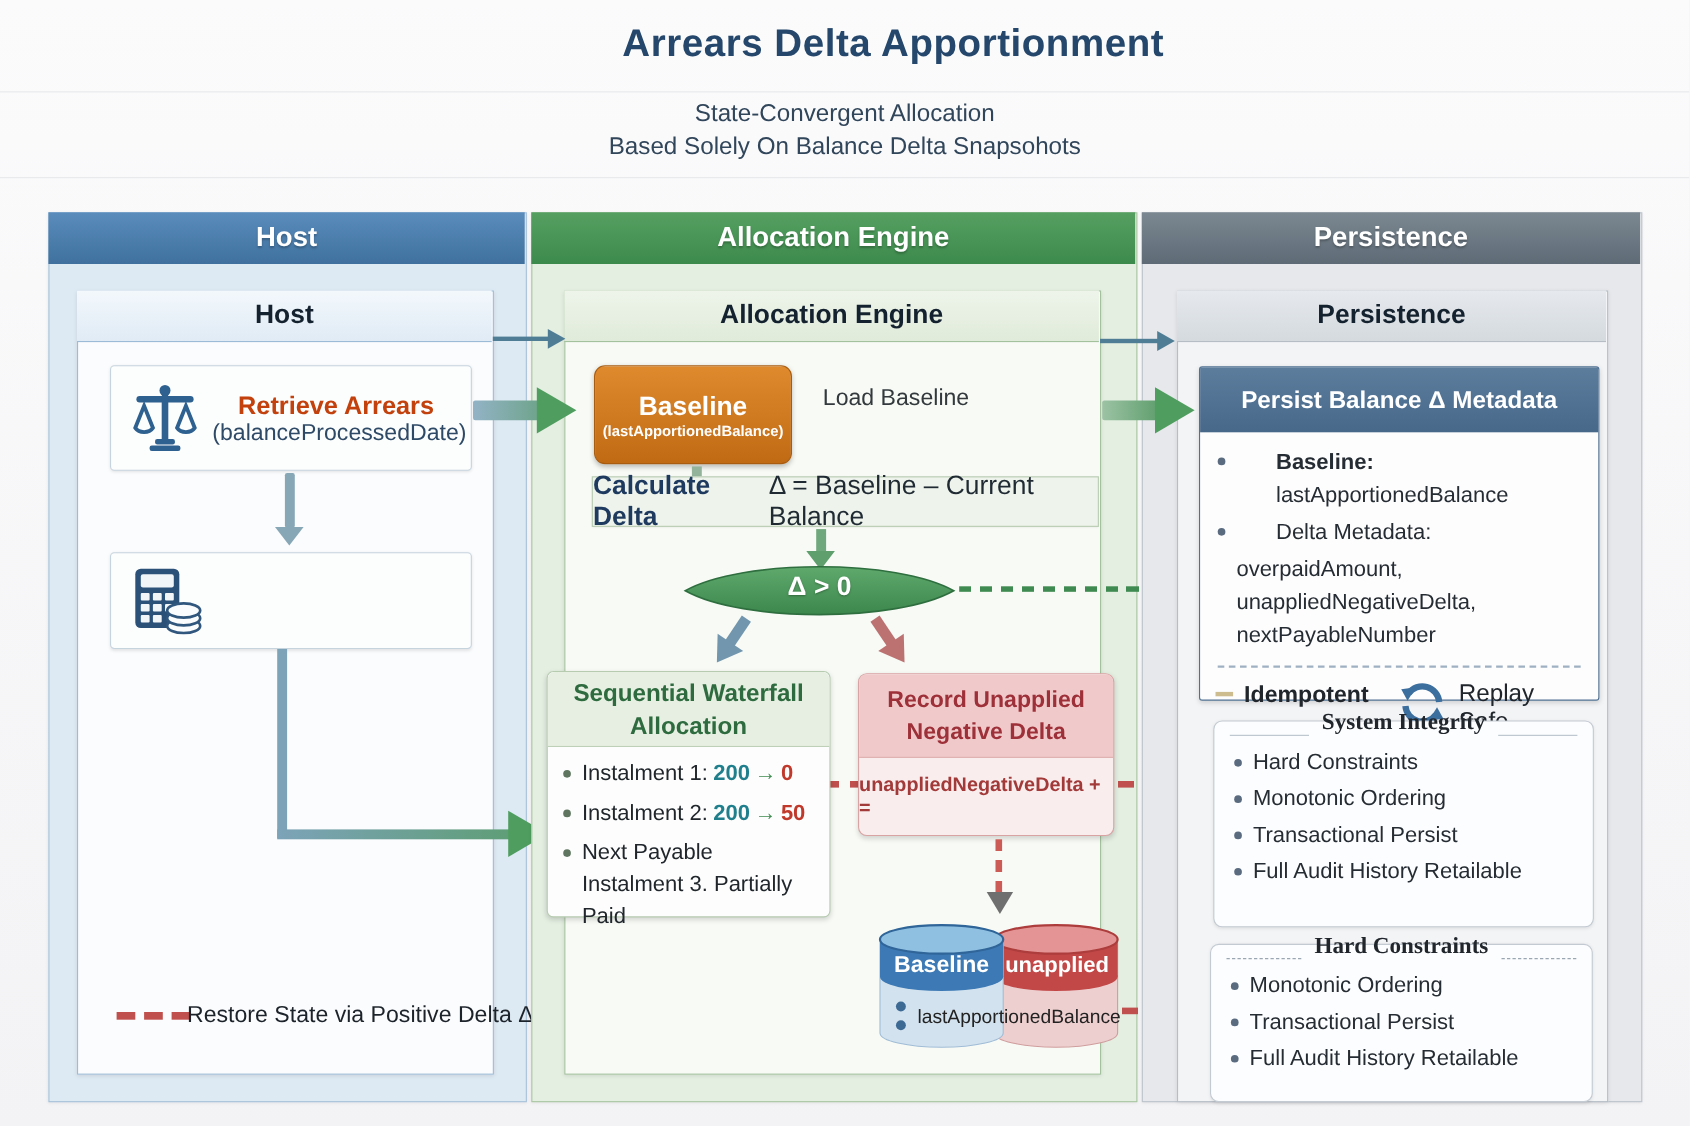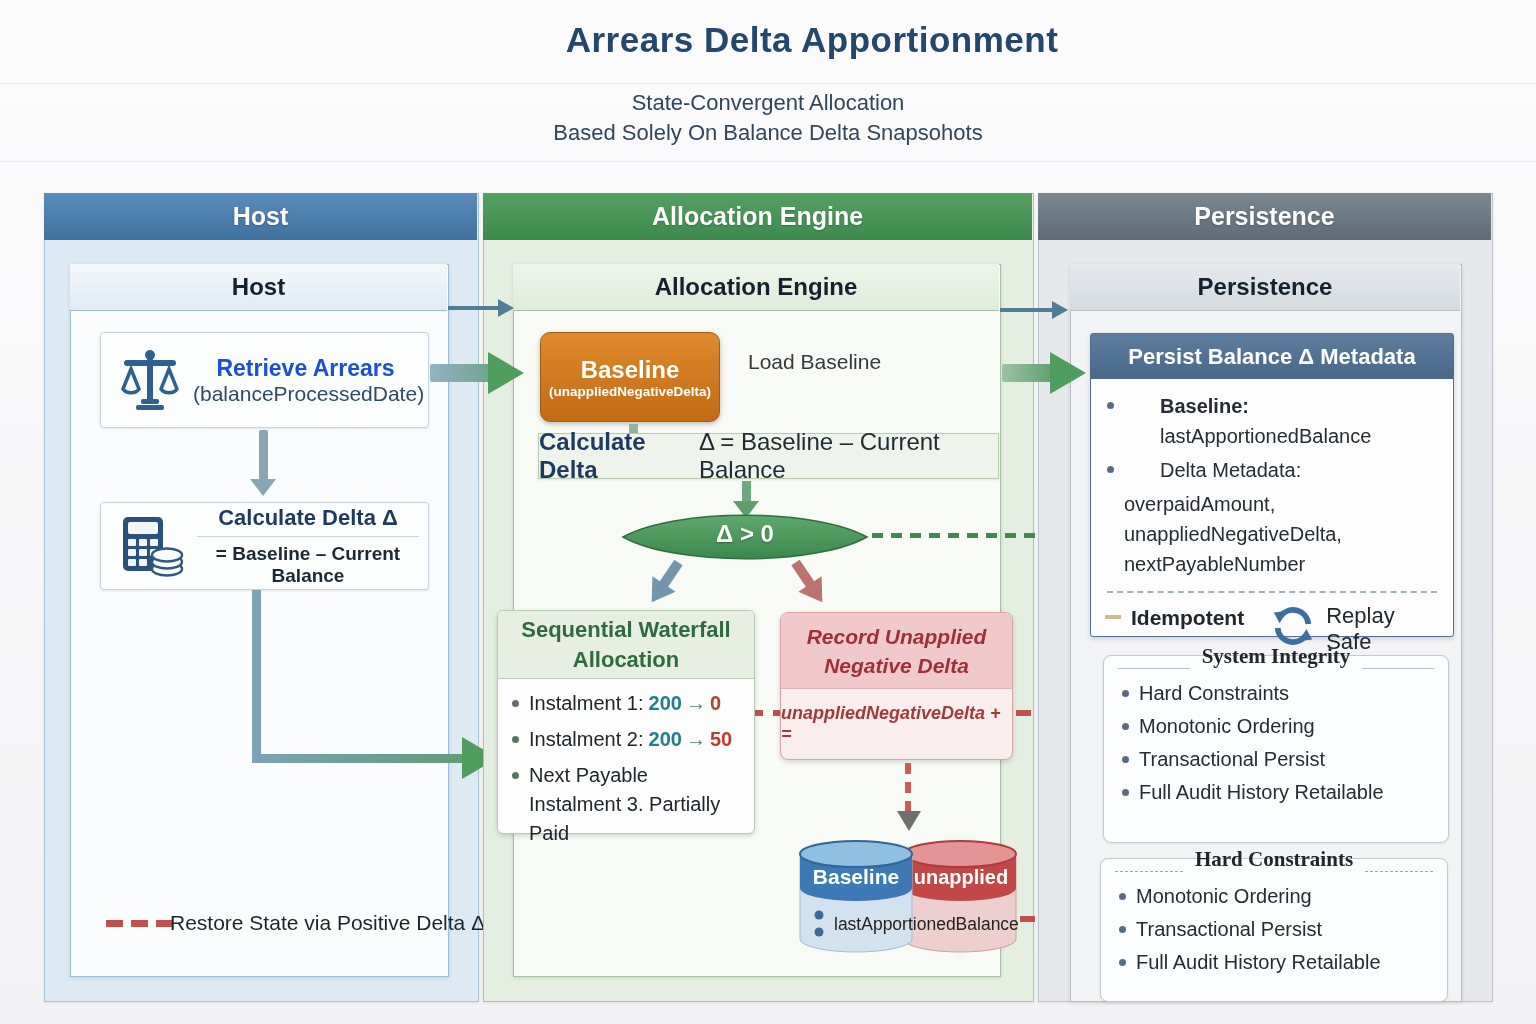--- a/index.html
+++ b/index.html
@@ -25,21 +25,21 @@
   .inner-pers{border-color:#b6bdc5;background:#f3f4f6;}
   .inner-header{display:flex;align-items:center;justify-content:center;font-size:24px;font-weight:bold;color:#14212e;border-bottom:1.5px solid;}
   .ih-host{background:linear-gradient(#f3f8fc,#e0ebf5);border-color:#9cbbd6;}
   .ih-engine{background:linear-gradient(#eef4ea,#e0ebda);border-color:#a3c19d;}
   .ih-pers{background:linear-gradient(#e6e9ed,#d4dade);border-color:#b6bdc5;}
   
   .box{background:#fcfdfd;border:1px solid #c6d4de;border-radius:4px;box-shadow:0 1px 3px rgba(0,0,0,.10);}
   .flex-row{display:flex;align-items:center;}
   .tc{text-align:center;}
   
-  .rb-title{font-size:23px;font-weight:bold;color:#1d4ed8;}
+  .rb-title{font-size:23px;font-weight:bold;color:#c2410c;}
   .rb-sub{font-size:21px;color:#2e4a66;}
   .cb-title{font-size:22px;font-weight:bold;color:#1f3a5f;}
   .cb-div{height:1px;background:#c9d4dc;margin:5px 0 6px 0;}
   .cb-formula{font-size:19px;font-weight:bold;color:#1c2933;}
   
   .baseline-box{background:linear-gradient(#e08a2e,#c06a14);border:1px solid #a85c10;border-radius:10px;box-shadow:0 2px 5px rgba(0,0,0,.25);color:#fff;display:flex;flex-direction:column;align-items:center;justify-content:center;}
   .baseline-t{font-size:24px;font-weight:bold;}
   .baseline-s{font-size:13.5px;font-weight:bold;}
   .plain-label{font-size:21px;color:#33393d;}
   .ae-strip{background:#eef3ec;border:1px solid #b7cbb1;display:flex;align-items:center;justify-content:center;font-size:24px;box-shadow:0 1px 2px rgba(0,0,0,.08);}
@@ -47,21 +47,21 @@
   .diamond-label{font-size:24px;font-weight:bold;color:#fff;text-shadow:0 1px 2px rgba(0,0,0,.3);}
   .wf-box{background:#fcfdfc;border:1px solid #b7cbb1;border-radius:6px;box-shadow:0 2px 5px rgba(0,0,0,.15);}
   .wf-head{background:#e6efe1;border-bottom:1px solid #b7cbb1;color:#2e6b3e;font-size:22px;font-weight:bold;display:flex;flex-direction:column;align-items:center;justify-content:center;line-height:30px;border-radius:6px 6px 0 0;}
   .wf-body{padding:10px 10px 8px 12px;font-size:20px;color:#20262c;}
   .wf-row{display:flex;align-items:flex-start;margin-bottom:7px;line-height:29px;}
   .dot{width:7px;height:7px;border-radius:50%;background:#5a6b80;flex:none;margin:11px 10px 0 2px;}
   .dot-g{background:#5f7560;}
   .num-teal{color:#1f7f8c;font-weight:bold;margin-left:5px;}
   .arr-g{color:#3f8a50;font-weight:bold;margin:0 4px;}
   .num-red{color:#c0392b;font-weight:bold;}
-  .rec-box{border:1px solid #d9a3a3;border-radius:8px;box-shadow:0 2px 5px rgba(0,0,0,.15);overflow:hidden;background:#f9eded;font-style:italic;}
+  .rec-box{border:1px solid #d9a3a3;border-radius:8px;box-shadow:0 2px 5px rgba(0,0,0,.15);overflow:hidden;background:#f9eded;}
   .rec-head{background:#f0caca;color:#9e3039;font-size:21px;font-weight:bold;display:flex;flex-direction:column;align-items:center;justify-content:center;line-height:29px;border-bottom:1px solid #dfb0b0;}
   .rec-body{display:flex;align-items:center;justify-content:center;font-size:18px;font-weight:bold;color:#a33a3a;}
   
   .persist-box{background:#fdfdfe;border:1.5px solid #507192;border-radius:3px;box-shadow:0 2px 5px rgba(0,0,0,.15);}
   .persist-head{background:linear-gradient(#5d7d9d,#48688a);color:#fff;font-size:22px;font-weight:bold;display:flex;align-items:center;justify-content:center;}
   .pb-body{padding:12px 14px 0 14px;font-size:20px;color:#262c33;}
   .pb-row{display:flex;align-items:flex-start;line-height:30px;margin-bottom:4px;gap:36px;}
   .pb-cont{margin-left:19px;line-height:30px;}
   .pb-divider{border-top:2px dashed #9fb0c2;margin:12px 2px 10px 2px;}
   .tan-dash{width:16px;height:4px;background:#cdbd8e;flex:none;margin:12px 10px 0 0;}
@@ -148,46 +148,41 @@
           <rect x="11" y="46" width="8" height="7" rx="1"></rect>
             <rect x="22" y="46" width="8" height="7" rx="1"></rect>
         </g>
         <g fill="#fbfcfd" stroke="#31577e" stroke-width="2.4">
           <ellipse cx="50" cy="56" rx="15" ry="6.5"></ellipse>
           <ellipse cx="50" cy="49" rx="15" ry="6.5"></ellipse>
           <ellipse cx="50" cy="42" rx="15" ry="6.5"></ellipse>
         </g>
       </svg>
     </span>
-    <div class="tc" style="margin-left:96px;width:222px">
-      <div class="cb-title">Calculate Delta Δ</div>
-      <div class="cb-div"></div>
-      <div class="cb-formula">= Baseline – Current Balance</div>
-    </div>
   </div>
 
   <div class="abs" style="left:252px;top:590px;width:9px;height:172px;background:#7ca3b8"></div>
   <div class="abs" style="left:252px;top:754px;width:212px;height:9px;background:linear-gradient(90deg,#7ca3b8,#5f9e77)"></div>
   <div class="abs head-right" style="left:462px;top:737px"></div>
 
   <div class="abs legend-dashes" style="left:106px;top:920px">
       <div></div>
       <div></div>
       <div></div>
     </div>
   <div class="abs legend-text" style="left:170px;top:911px">Restore State via Positive Delta Δ</div>
 
   <div class="abs col col-engine" style="left:483px;top:193px;width:549px;height:807px"></div>
   <div class="abs col-header ch-engine" style="left:483px;top:193px;width:549px;height:47px">Allocation Engine</div>
   <div class="abs inner inner-engine" style="left:513px;top:264px;width:486px;height:711px"></div>
   <div class="abs inner-header ih-engine" style="left:513px;top:264px;width:486px;height:46px">Allocation Engine</div>
 
   <div class="abs baseline-box" style="left:540px;top:332px;width:178px;height:88px">
     <div class="baseline-t">Baseline</div>
-    <div class="baseline-s">(unappliedNegativeDelta)</div>
+    <div class="baseline-s">(lastApportionedBalance)</div>
   </div>
   <div class="abs plain-label" style="left:748px;top:350px">Load Baseline</div>
 
   <div class="abs" style="left:629px;top:424px;width:9px;height:26px;background:#93b39a"></div>
   <div class="abs head-down green" style="left:620px;top:449px"></div>
 
   <div class="abs ae-strip" style="left:538px;top:433px;width:459px;height:44px">
     <b>Calculate Delta</b>
     <span>Δ = Baseline – Current Balance</span>
   </div>
@@ -290,21 +285,21 @@
       <text x="36" y="98" font-size="17.5" fill="#222222">lastApportionedBalance</text>
     </svg>
   </div>
 
   <div class="abs col col-pers" style="left:1038px;top:193px;width:453px;height:807px"></div>
   <div class="abs col-header ch-pers" style="left:1038px;top:193px;width:453px;height:47px">Persistence</div>
   <div class="abs inner inner-pers" style="left:1070px;top:264px;width:390px;height:736px"></div>
   <div class="abs inner-header ih-pers" style="left:1070px;top:264px;width:390px;height:46px">Persistence</div>
 
   <div class="abs persist-box" style="left:1090px;top:333px;width:362px;height:302px">
-    <div class="persist-head" style="height:45px">Persist Balance Δ Metadata</div>
+    <div class="persist-head" style="height:59px">Persist Balance Δ Metadata</div>
     <div class="pb-body">
       <div class="pb-row">
         <span class="dot"></span>
         <span><b>Baseline:</b><span> lastApportionedBalance</span></span>
       </div>
       <div class="pb-row">
         <span class="dot"></span>
         <span>Delta Metadata:</span>
       </div>
       <div class="pb-cont">overpaidAmount,</div>

